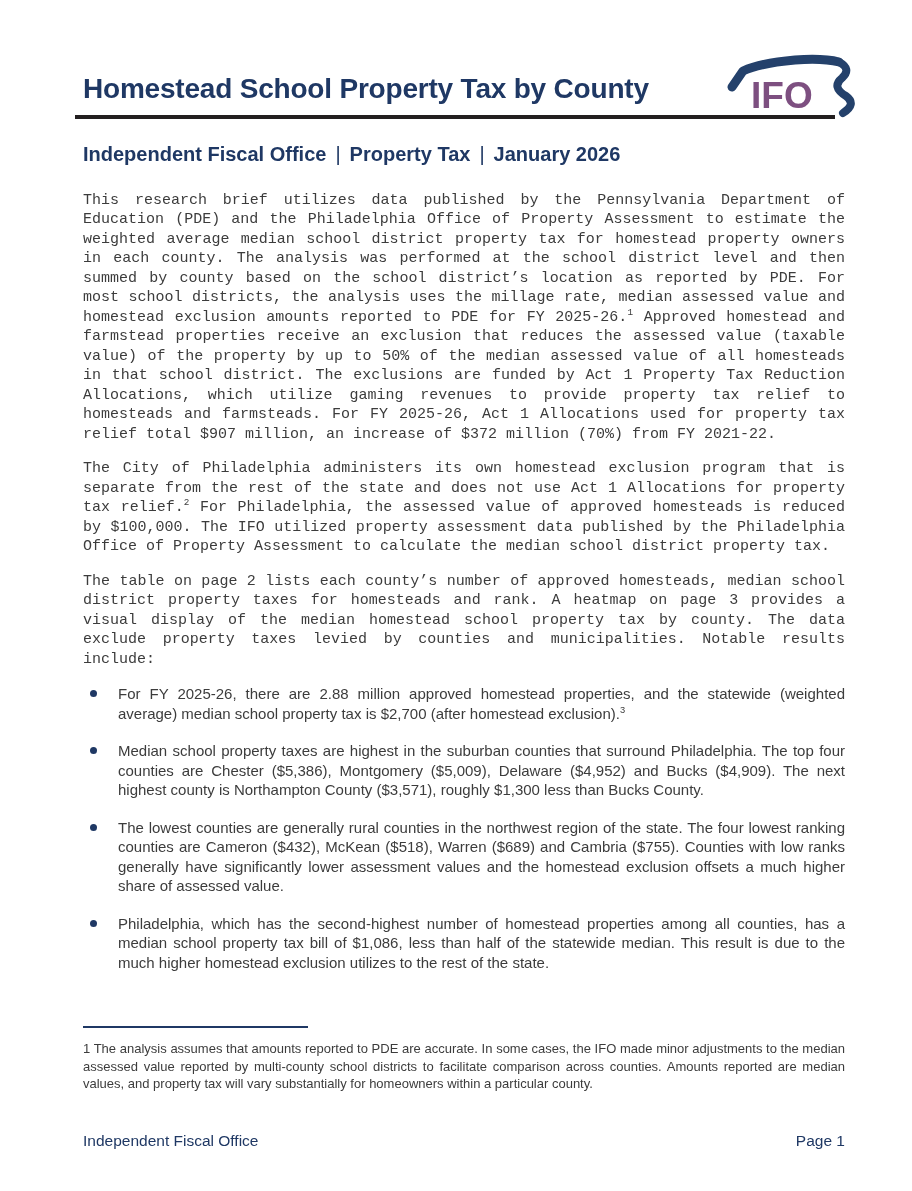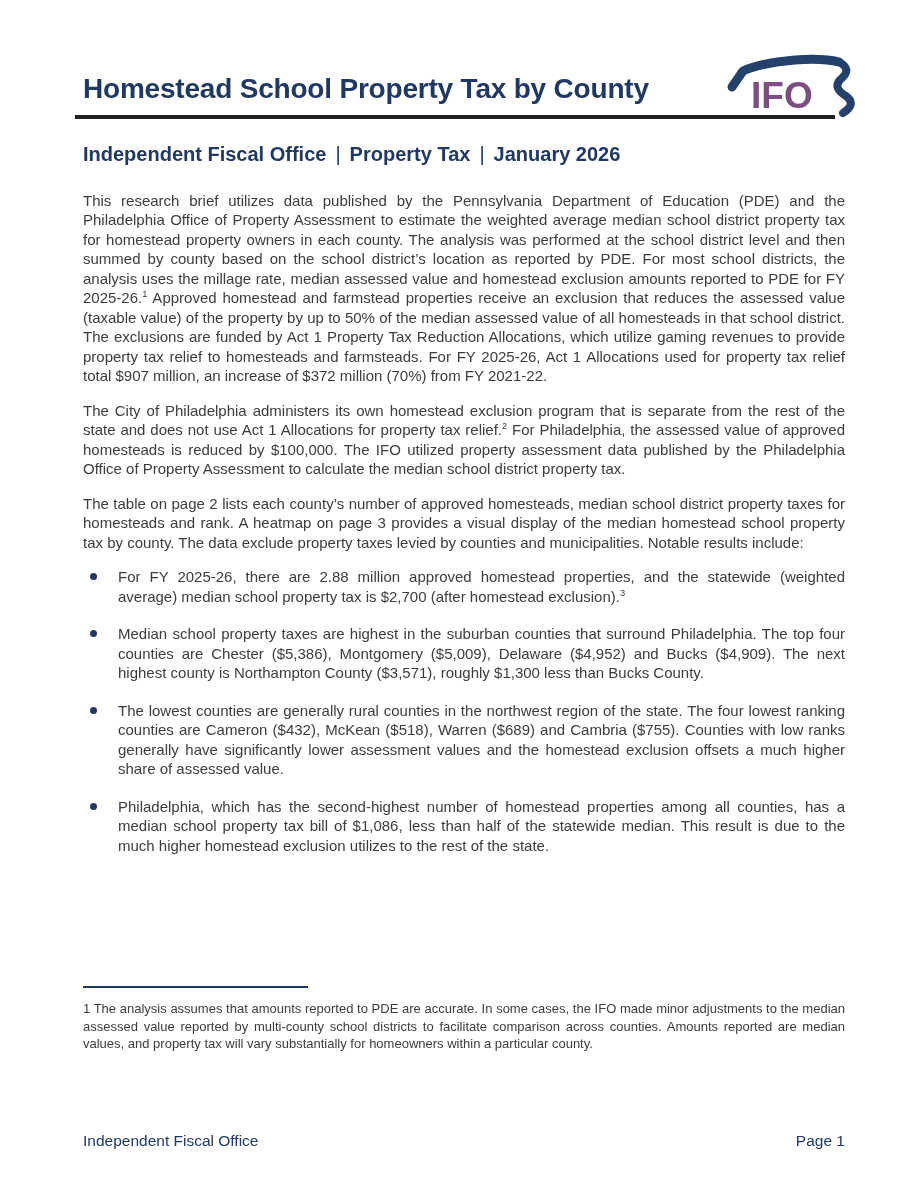--- a/index.html
+++ b/index.html
@@ -43,20 +43,21 @@
   }
   .subtitle .pipe { padding: 0 9px; font-weight: 400; color: #1f3864; }
   
   .body-copy { margin-top: 25px; }
   .para {
     font-size: 15px;
     line-height: 19.5px;
     color: #3c3c3c;
     text-align: justify;
     margin-bottom: 15px;
+    font-family: Liberation Mono, monospace;
   }
   sup { font-size: 0.62em; vertical-align: super; line-height: 0; }
   .bullet-list { list-style: none; }
   .bullet-item {
     position: relative;
     padding-left: 35px;
     font-size: 15px;
     line-height: 19.5px;
     color: #3c3c3c;
     text-align: justify;
@@ -65,21 +66,21 @@
   .bullet-dot {
     position: absolute;
     left: 7px; top: 6px;
     width: 7px; height: 7px;
     border-radius: 50%;
     background: #1f3864;
   }
   
   .footnotes {
     position: absolute;
-    left: 83px; right: 67px; top: 986px;
+    left: 83px; right: 67px; top: 1026px;
   }
   .footnote-separator {
     width: 225px; height: 2px;
     background: #1f3864;
     margin-bottom: 12px;
   }
   .footnote {
     font-size: 13px;
     line-height: 17.5px;
     color: #3c3c3c;

